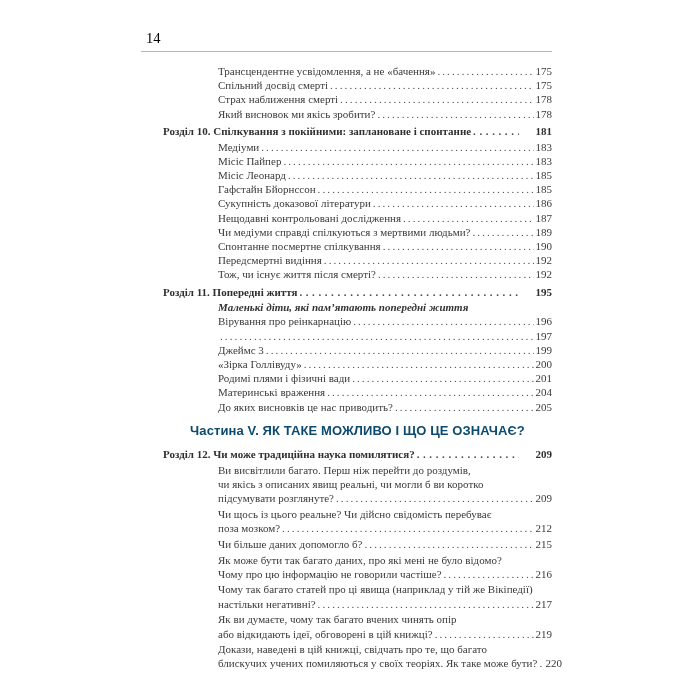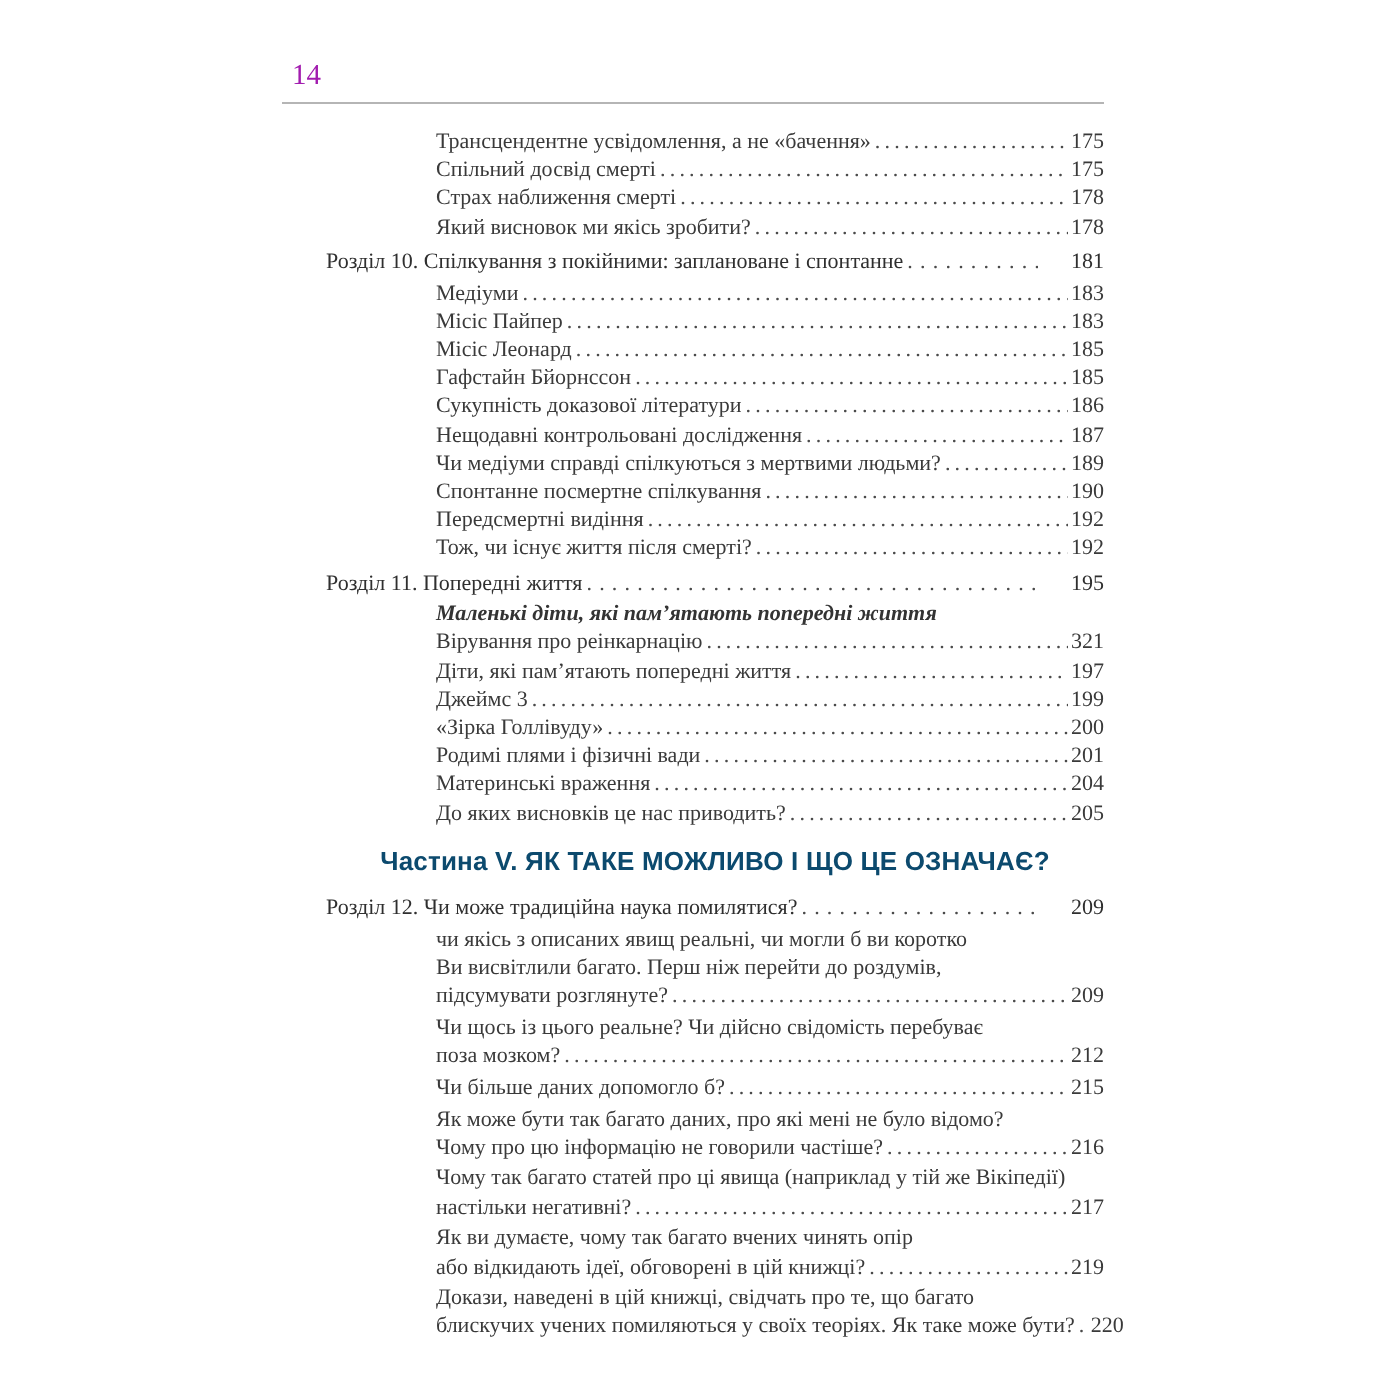--- a/index.html
+++ b/index.html
@@ -3,34 +3,34 @@
 <meta charset="utf-8">
 <style>
   * { margin:0; padding:0; box-sizing:border-box; }
   html, body { width:700px; height:700px; overflow:hidden; }
   body {
     background:#ffffff;
     font-family:"Liberation Serif", "DejaVu Serif", serif;
     color:#3a3a3a;
   }
   .page { position:relative; margin:30px 0 0 141px; width:411px; }
-  .folio { font-size:14.5px; color:#a21caf; margin-left:5px; margin-bottom:4px; }
+  .folio { font-size:14.5px; color:#000000; margin-left:5px; margin-bottom:4px; }
   .header-rule { border-top:1.5px solid #b5b5b5; }
   .toc { margin:12px 0 0 22px; font-size:11px; line-height:14.2px; }
   .line { display:flex; align-items:baseline; }
   .txt { white-space:nowrap; }
   .dots { flex:1 1 auto; overflow:hidden; white-space:nowrap; margin:0 2px 0 2px; min-width:4px; color:#4a4a4a; }
   .dots::after {
     content:"..........................................................................................................";
     letter-spacing:2.1px;
   }
   .pg { white-space:nowrap; }
   .entry.sub .line { padding-left:55px; }
   .entry.sub.multi { margin:1.5px 0; }
-  .entry.chapter { font-weight:normal; color:#2f2f2f; margin:3.5px 0 1px; }
+  .entry.chapter { font-weight:bold; color:#2f2f2f; margin:3.5px 0 1px; }
   .entry.chapter .dots::after { letter-spacing:3.6px; }
   .entry.chapter .pg { margin-left:15px; }
   .entry.subtitle { font-weight:bold; font-style:italic; color:#333333; }
   .entry.subtitle .line { padding-left:55px; }
   .part-heading {
     font-family:"Liberation Sans", "DejaVu Sans", sans-serif;
     font-weight:bold;
     font-size:13px;
     letter-spacing:0.1px;
     text-align:center;
@@ -161,26 +161,25 @@
       </div>
       <div class="entry subtitle">
         <div class="line">
           <span class="txt">Маленькі діти, які пам’ятають попередні життя</span>
         </div>
       </div>
       <div class="entry sub">
         <div class="line">
           <span class="txt">Вірування про реінкарнацію</span>
           <span class="dots"></span>
-          <span class="pg">321</span>
-        </div>
-      </div>
-      <div class="entry sub">
-        <div class="line">
-          <span class="txt">Діти, які пам’ятають попередні життя</span>
+          <span class="pg">196</span>
+        </div>
+      </div>
+      <div class="entry sub">
+        <div class="line">
           <span class="dots"></span>
           <span class="pg">197</span>
         </div>
       </div>
       <div class="entry sub">
         <div class="line">
           <span class="txt">Джеймс 3</span>
           <span class="dots"></span>
           <span class="pg">199</span>
         </div>
@@ -216,24 +215,24 @@
       <div class="part-heading">Частина V. ЯК ТАКЕ МОЖЛИВО І ЩО ЦЕ ОЗНАЧАЄ?</div>
       <div class="entry chapter">
         <div class="line">
           <span class="txt">Розділ 12. Чи може традиційна наука помилятися?</span>
           <span class="dots"></span>
           <span class="pg">209</span>
         </div>
       </div>
       <div class="entry sub multi">
         <div class="line">
+          <span class="txt">Ви висвітлили багато. Перш ніж перейти до роздумів,</span>
+        </div>
+        <div class="line">
           <span class="txt">чи якісь з описаних явищ реальні, чи могли б ви коротко</span>
-        </div>
-        <div class="line">
-          <span class="txt">Ви висвітлили багато. Перш ніж перейти до роздумів,</span>
         </div>
         <div class="line">
           <span class="txt">підсумувати розглянуте?</span>
           <span class="dots"></span>
           <span class="pg">209</span>
         </div>
       </div>
       <div class="entry sub multi">
         <div class="line">
           <span class="txt">Чи щось із цього реальне? Чи дійсно свідомість перебуває</span>

